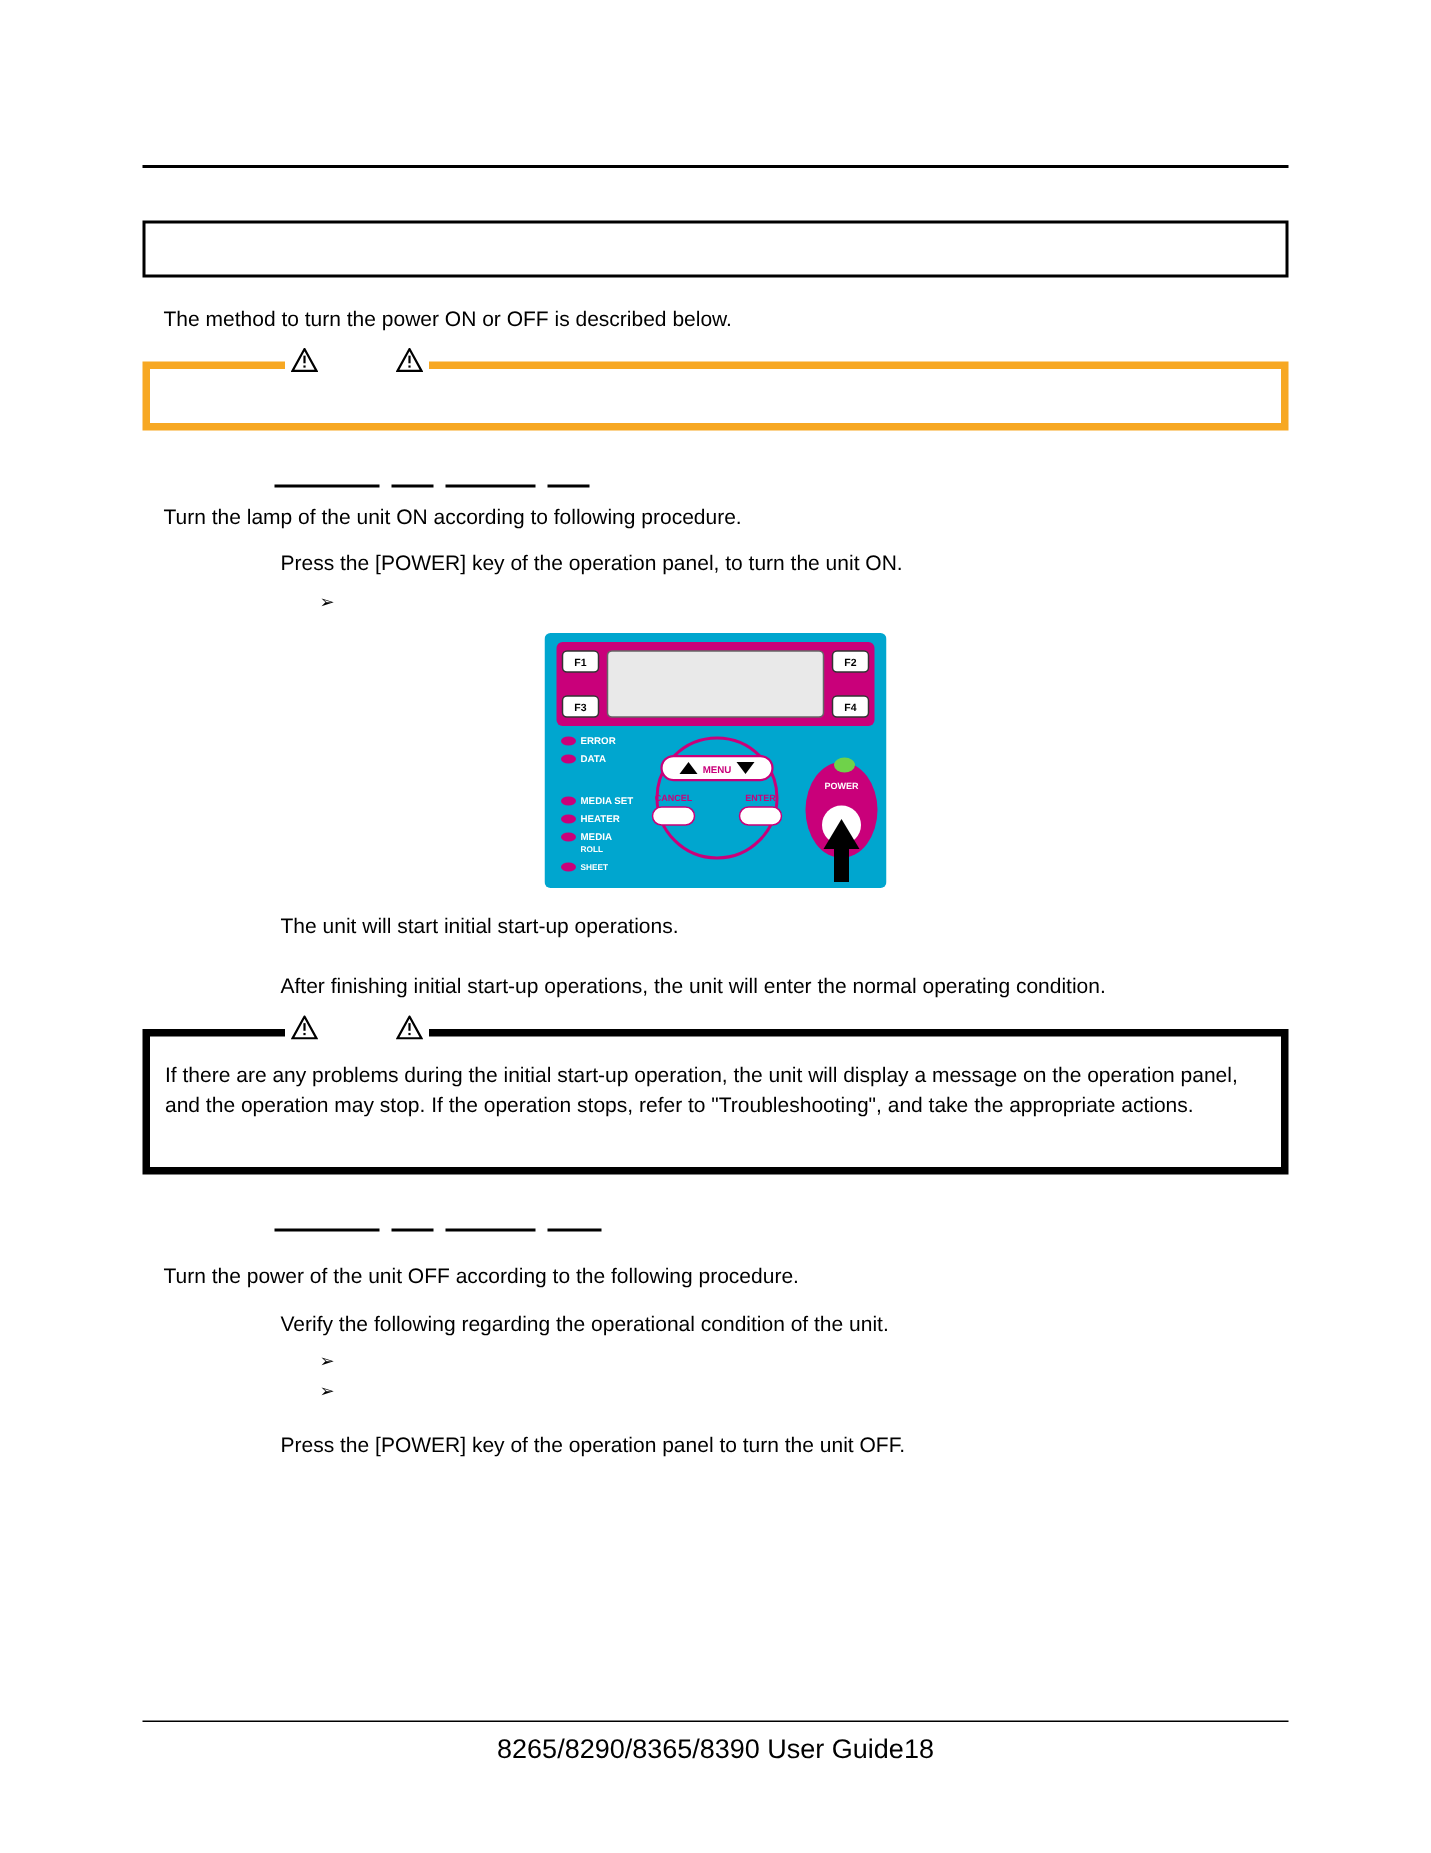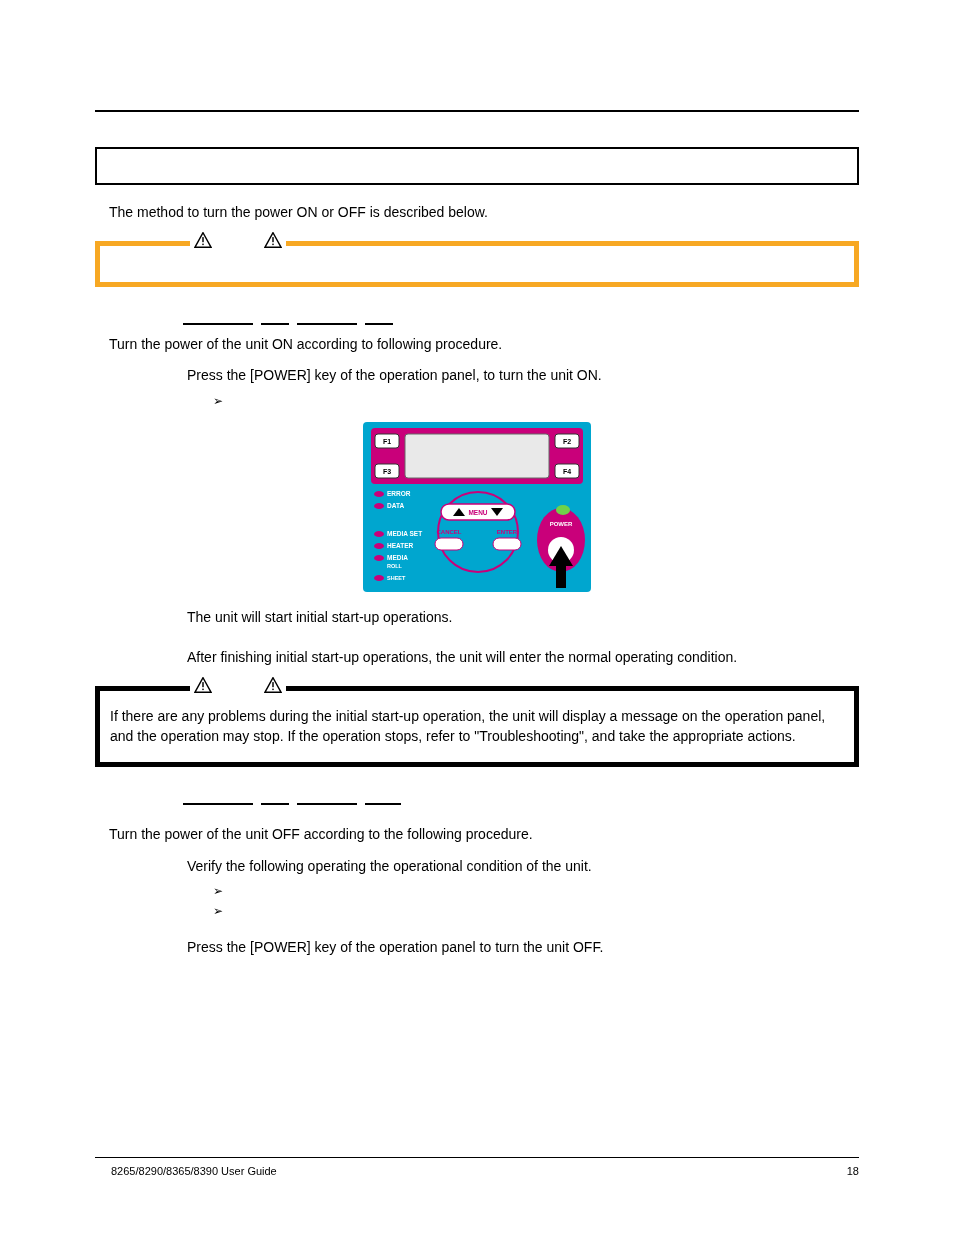--- a/index.html
+++ b/index.html
@@ -61,21 +61,21 @@
   .bullet-item .tri { font-size: 12px; color: #000; line-height: 18px; }
   .panel-wrap { display: flex; justify-content: center; margin: 12px 0 16px 0; }
   svg.panel { display: block; }
   .footer {
     position: absolute;
     bottom: 56px;
     left: 95px;
     right: 95px;
   }
   .footer-line { border-top: 1px solid #000; margin-bottom: 6px; }
-  .footer-row { display: flex; justify-content: space-between; font-size: 11px; margin-left: 16px; }
+  .footer-row { display: flex; justify-content: center; font-size: 18px; }
 </style>
 </head>
 <body>
 
 <div class="topline"></div>
 
 <div class="section-header"></div>
 
 <p class="para">The method to turn the power ON or OFF is described below.</p>
 
@@ -95,21 +95,21 @@
   </div>
 </div>
 
 <div class="underlined-words">
   <span style="width:70px"></span>
   <span style="width:28px"></span>
   <span style="width:60px"></span>
   <span style="width:28px"></span>
 </div>
 
-<p class="para">Turn the power of the unit ON according to following procedure.</p>
+<p class="para">Turn the lamp of the unit ON according to following procedure.</p>
 
 <p class="step">Press the [POWER] key of the operation panel, to turn the unit ON.</p>
 <div class="bullet-list">
   <div class="bullet-item">
     <span class="tri">➢</span>
   </div>
 </div>
 
 <div class="panel-wrap">
   <svg class="panel" width="228" height="170" viewBox="0 0 228 170">
@@ -169,21 +169,21 @@
     <g fill="#000">
       <rect x="193" y="142" width="10" height="24"></rect>
       <path d="M186 144 L198 124 L210 144 Z"></path>
     </g>
   </svg>
 </div>
 
 <p class="step">The unit will start initial start-up operations.</p>
 <p class="step" style="margin-top:21px">After finishing initial start-up operations, the unit will enter the normal operating condition.</p>
 
-<div class="callout callout-black" style="padding:12px 10px 16px 10px">
+<div class="callout callout-black" style="padding:12px 10px 32px 10px">
   <div class="callout-label">
     <svg class="warn-icon" viewBox="0 0 24 22">
       <path d="M12 1 L23 21 L1 21 Z" fill="none" stroke="#000" stroke-width="2"></path>
       <rect x="11" y="7" width="2" height="7" fill="#000"></rect>
       <rect x="11" y="16" width="2" height="2" fill="#000"></rect>
     </svg>
     <span style="width:40px"></span>
     <svg class="warn-icon" viewBox="0 0 24 22">
       <path d="M12 1 L23 21 L1 21 Z" fill="none" stroke="#000" stroke-width="2"></path>
       <rect x="11" y="7" width="2" height="7" fill="#000"></rect>
@@ -195,21 +195,21 @@
 
 <div class="underlined-words">
   <span style="width:70px"></span>
   <span style="width:28px"></span>
   <span style="width:60px"></span>
   <span style="width:36px"></span>
 </div>
 
 <p class="para" style="margin-top:20px">Turn the power of the unit OFF according to the following procedure.</p>
 
-<p class="step">Verify the following operating the operational condition of the unit.</p>
+<p class="step">Verify the following regarding the operational condition of the unit.</p>
 <div class="bullet-list">
   <div class="bullet-item">
     <span class="tri">➢</span>
   </div>
   <div class="bullet-item">
     <span class="tri">➢</span>
   </div>
 </div>
 
 <p class="step" style="margin-top:18px">Press the [POWER] key of the operation panel to turn the unit OFF.</p>

